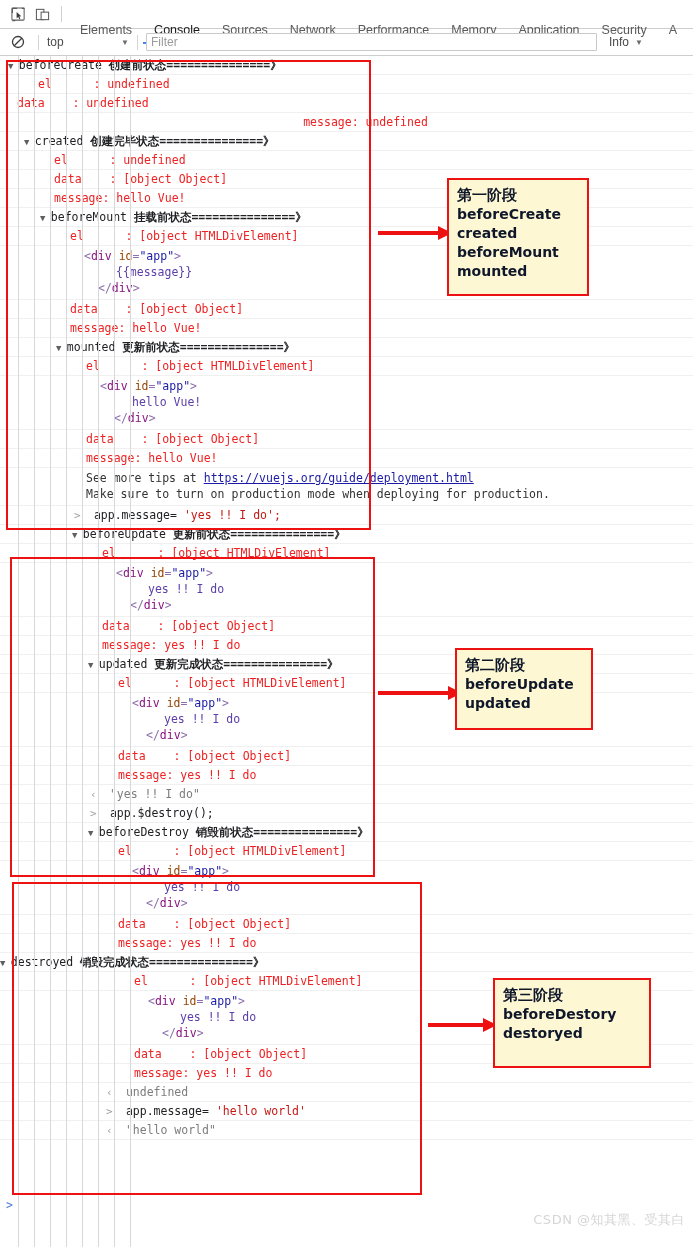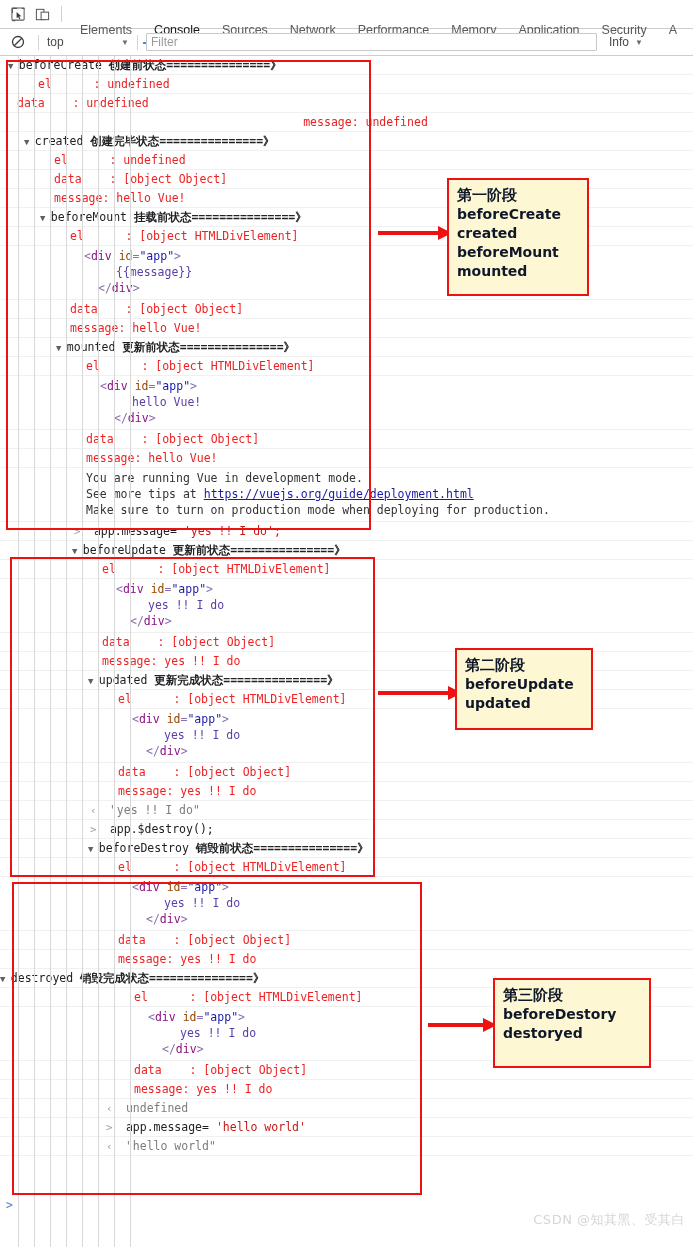--- a/index.html
+++ b/index.html
@@ -218,21 +218,21 @@
       <div class="row" style="padding-left: 40px;"><span class="arrow-t">▼ </span><span class="dark">beforeMount </span><span class="dark bold">挂载前状态===============》</span></div>
       <div class="row" style="padding-left: 70px;"><span class="red">el      : </span><span class="red">[object HTMLDivElement]</span></div>
       <div class="row tall" style="padding-left: 84px;"><div><span class="punct">&lt;</span><span class="tagname">div </span><span class="attrname">id</span><span class="punct">=</span><span class="attrval">"app"</span><span class="punct">&gt;</span></div><div style="padding-left: 32px;"><span class="txtnode">{{message}}</span></div><div style="padding-left: 14px;"><span class="punct">&lt;/</span><span class="tagname">div</span><span class="punct">&gt;</span></div></div>
       <div class="row" style="padding-left: 70px;"><span class="red">data    : </span><span class="red">[object Object]</span></div>
       <div class="row" style="padding-left: 70px;"><span class="red">message: </span><span class="red">hello Vue!</span></div>
       <div class="row" style="padding-left: 56px;"><span class="arrow-t">▼ </span><span class="dark">mounted </span><span class="dark bold">更新前状态===============》</span></div>
       <div class="row" style="padding-left: 86px;"><span class="red">el      : </span><span class="red">[object HTMLDivElement]</span></div>
       <div class="row tall" style="padding-left: 100px;"><div><span class="punct">&lt;</span><span class="tagname">div </span><span class="attrname">id</span><span class="punct">=</span><span class="attrval">"app"</span><span class="punct">&gt;</span></div><div style="padding-left: 32px;"><span class="txtnode">hello Vue!</span></div><div style="padding-left: 14px;"><span class="punct">&lt;/</span><span class="tagname">div</span><span class="punct">&gt;</span></div></div>
       <div class="row" style="padding-left: 86px;"><span class="red">data    : </span><span class="red">[object Object]</span></div>
       <div class="row" style="padding-left: 86px;"><span class="red">message: </span><span class="red">hello Vue!</span></div>
-      <div class="row tall" style="padding-left: 86px;"><div><span class="warn">You are running Vue in development mode.</span></div><div><span class="warn">See more tips at </span><span class="lnk">https://vuejs.org/guide/deployment.html</span></div><div><span class="warn">Make sure to turn on production mode when deploying for production.</span></div></div>
+      <div class="row tall" style="padding-left: 86px;"><div><span class="warn">See more tips at </span><span class="lnk">https://vuejs.org/guide/deployment.html</span></div><div><span class="warn">Make sure to turn on production mode when deploying for production.</span></div></div>
       <div class="row" style="padding-left: 74px;"><span class="marker">&gt;  </span><span class="dark">app.message= </span><span class="str">'yes !! I do';</span></div>
       <div class="row" style="padding-left: 72px;"><span class="arrow-t">▼ </span><span class="dark">beforeUpdate </span><span class="dark bold">更新前状态===============》</span></div>
       <div class="row" style="padding-left: 102px;"><span class="red">el      : </span><span class="red">[object HTMLDivElement]</span></div>
       <div class="row tall" style="padding-left: 116px;"><div><span class="punct">&lt;</span><span class="tagname">div </span><span class="attrname">id</span><span class="punct">=</span><span class="attrval">"app"</span><span class="punct">&gt;</span></div><div style="padding-left: 32px;"><span class="txtnode">yes !! I do</span></div><div style="padding-left: 14px;"><span class="punct">&lt;/</span><span class="tagname">div</span><span class="punct">&gt;</span></div></div>
       <div class="row" style="padding-left: 102px;"><span class="red">data    : </span><span class="red">[object Object]</span></div>
       <div class="row" style="padding-left: 102px;"><span class="red">message: </span><span class="red">yes !! I do</span></div>
       <div class="row" style="padding-left: 88px;"><span class="arrow-t">▼ </span><span class="dark">updated </span><span class="dark bold">更新完成状态===============》</span></div>
       <div class="row" style="padding-left: 118px;"><span class="red">el      : </span><span class="red">[object HTMLDivElement]</span></div>
       <div class="row tall" style="padding-left: 132px;"><div><span class="punct">&lt;</span><span class="tagname">div </span><span class="attrname">id</span><span class="punct">=</span><span class="attrval">"app"</span><span class="punct">&gt;</span></div><div style="padding-left: 32px;"><span class="txtnode">yes !! I do</span></div><div style="padding-left: 14px;"><span class="punct">&lt;/</span><span class="tagname">div</span><span class="punct">&gt;</span></div></div>
       <div class="row" style="padding-left: 118px;"><span class="red">data    : </span><span class="red">[object Object]</span></div>

